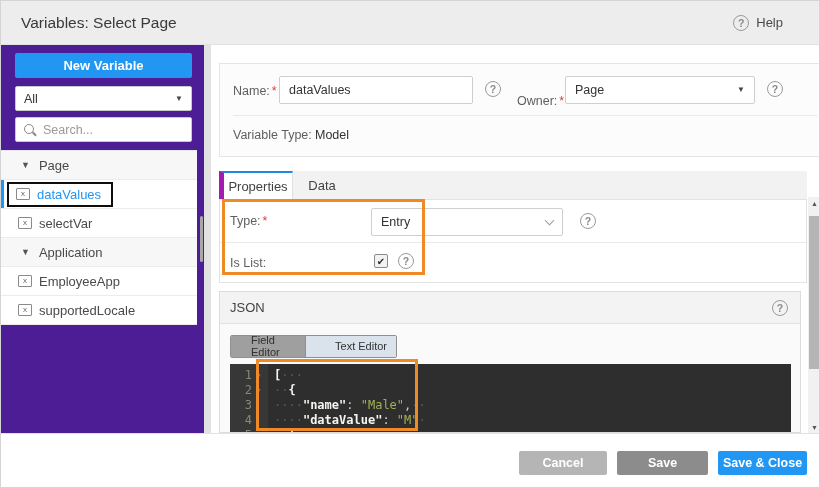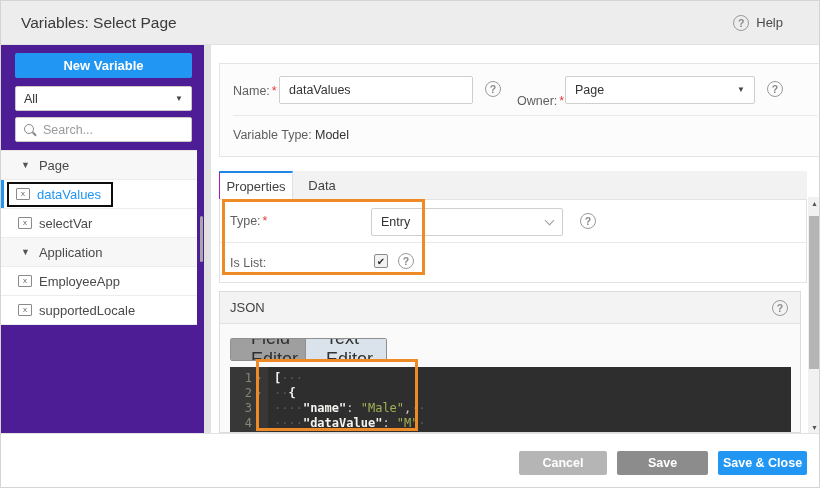--- a/index.html
+++ b/index.html
@@ -48,37 +48,37 @@
   .frm-label { position:absolute; font-size:12.5px; color:#5f5f5f; white-space:nowrap; }
   .req { color:#e53935; margin-left:2px; }
   .text-input { position:absolute; height:28px; background:#fff; border:1px solid #cfcfcf; border-radius:2px; font-size:12.5px; color:#333; padding:0 9px; font-family:"Liberation Sans", sans-serif; outline:none; }
   .sel-input { position:absolute; height:28px; background:#fff; border:1px solid #cfcfcf; border-radius:2px; font-size:12.5px; color:#333; padding:0 9px; display:flex; align-items:center; justify-content:space-between; cursor:pointer; }
   .sep { position:absolute; left:13px; right:13px; border-top:1px solid #e9e9e9; }
   .vt-value { position:absolute; font-size:12.5px; color:#333; }
 
   
   .tabbar { position:absolute; left:8px; top:126px; width:588px; height:28px; background:#f2f2f2; display:flex; }
   .tab { height:28px; display:flex; align-items:center; justify-content:center; font-size:13px; color:#424242; cursor:pointer; }
-  .tab.active { width:74px; background:#fff; border-top:2.5px solid #1e88e5; border-left:1px solid #a21caf; border-right:1px solid #e0e0e0; }
+  .tab.active { width:74px; background:#fff; border-top:2.5px solid #1e88e5; border-left:5px solid #a21caf; border-right:1px solid #e0e0e0; }
   .tab.inactive { width:58px; }
 
   
   .props-panel { left:8px; top:154px; width:588px; height:84px; background:#fff; border:1px solid #e3e3e3; }
   .chev { display:inline-block; width:7px; height:7px; border-right:1.4px solid #9c9c9c; border-bottom:1.4px solid #9c9c9c; transform:rotate(45deg); margin-top:-4px; }
   .checkbox { position:absolute; width:14px; height:14px; border:1px solid #8a8a8a; background:#f2f2f2; border-radius:2px; display:flex; align-items:center; justify-content:center; font-size:10px; color:#2c2c2c; cursor:pointer; }
 
   
   .json-panel { left:8px; top:246px; width:582px; height:142px; background:#fafafa; border:1px solid #dcdcdc; overflow:hidden; }
   .json-head { height:32px; background:#f3f3f3; border-bottom:1px solid #e2e2e2; display:flex; align-items:center; justify-content:space-between; padding:0 12px 0 10px; }
   .json-head .json-title { font-size:13px; color:#424242; }
   .json-body { padding:6px 0 0 10px; }
   .btn-group { display:inline-flex; border:1px solid #8f8f8f; border-radius:2px; overflow:hidden; }
-  .bg-btn { height:21px; display:flex; align-items:center; justify-content:center; font-size:18px; cursor:pointer;padding-left:20px; }
+  .bg-btn { height:21px; display:flex; align-items:center; justify-content:center; font-size:11px; cursor:pointer;padding-left:20px; }
   .bg-btn.field { width:75px; background:#9f9f9f; color:#2f2f2f; border-right:1px solid #8f8f8f; }
-  .bg-btn.text { width:80px; background:#dae2eb; color:#333; }
+  .bg-btn.text { width:90px; background:#dae2eb; color:#333; }
 
   .editor { margin-top:6px; width:561px; height:90px; background:#2e2e2e; display:flex; font-family:"DejaVu Sans Mono","Liberation Mono",monospace; font-size:12px; line-height:15px; }
   .gutter { width:38px; background:#373737; padding-top:4px; }
   .g-line { display:flex; height:15px; }
   .g-num { width:22px; text-align:right; color:#8a8576; }
   .g-fold { width:14px; text-align:center; color:#6e6e6e; font-size:9px; line-height:15px; }
   .code-col { flex:1; padding:4px 0 0 6px; white-space:pre; }
   .c-line { height:15px; }
   .tk-b { color:#f4f4f0; font-weight:bold; }
   .tk-k { color:#f4f4f0; font-weight:bold; }

